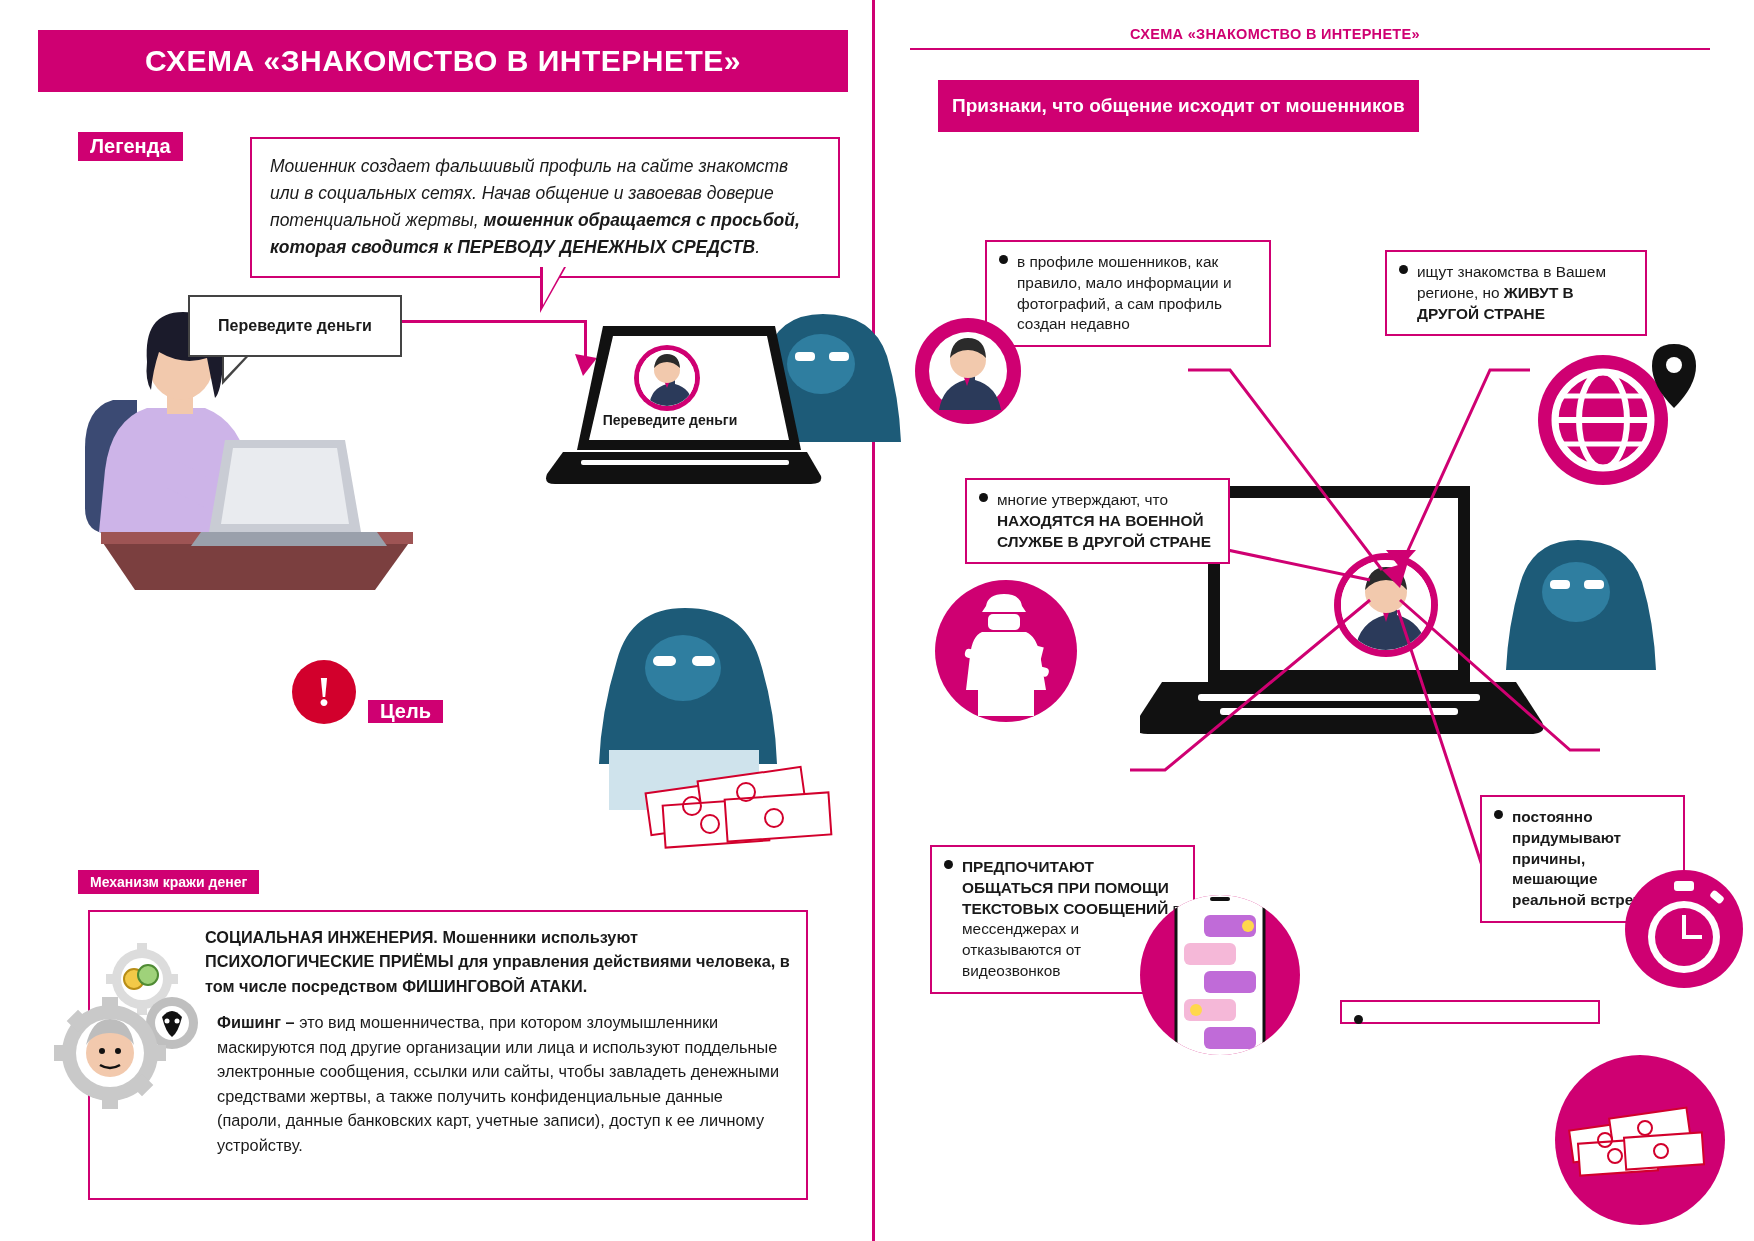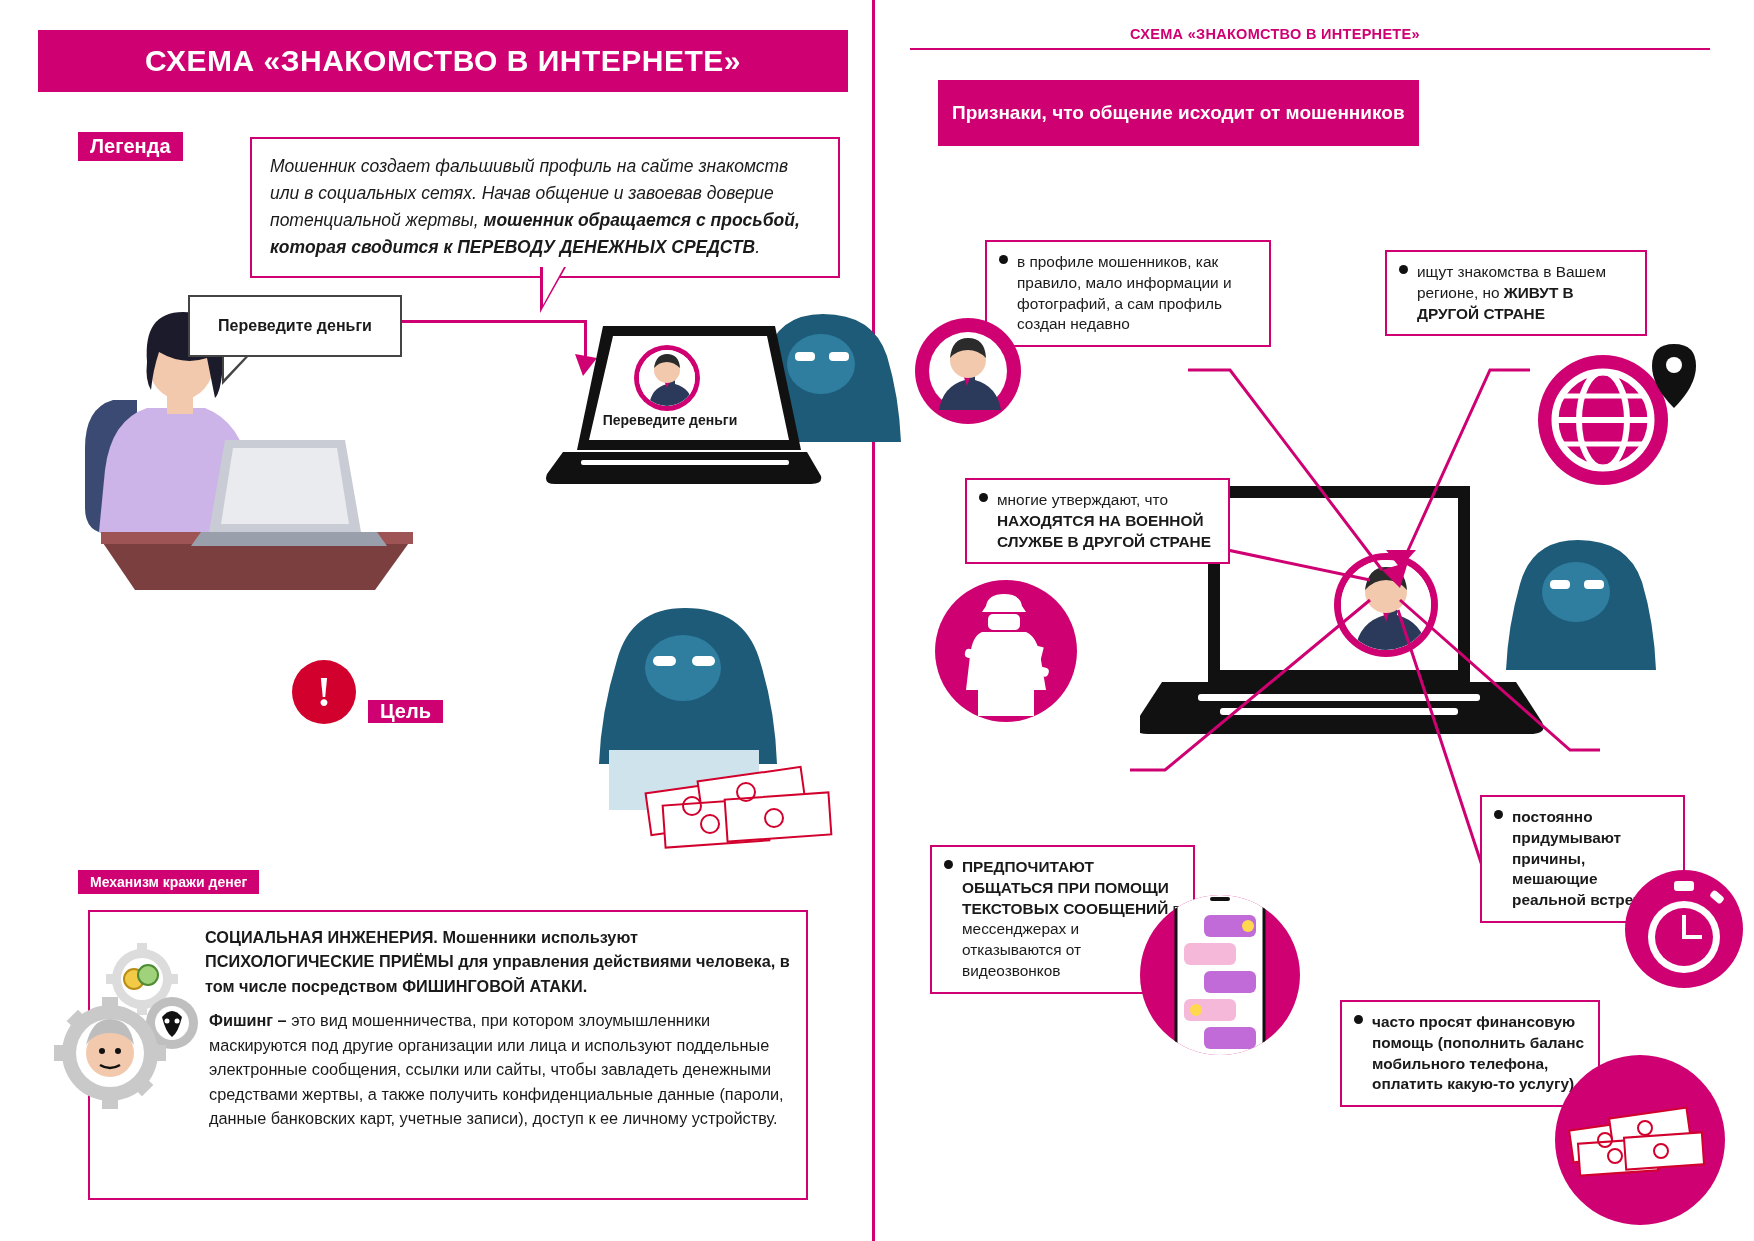--- a/index.html
+++ b/index.html
@@ -93,35 +93,35 @@
   }
   .mech-box {
     position:absolute; left:88px; top:910px; width:720px; height:290px;
     border:2px solid #cf0072; background:#fff;
   }
   .mech-text {
     position:absolute; left:205px; top:925px; width:595px;
     font-size:16.3px; line-height:1.5;
   }
   .mech-text .p1 { font-weight:bold; margin:0 0 10px 0; }
-  .mech-text .p2 { margin:4px; }
+  .mech-text .p2 { margin:12px; }
   .mech-text .p2 b { font-weight:bold; }
 
   
   .r-title {
     position:absolute; left:1130px; top:26px;
     font-size:14.5px; font-weight:bold; color:#cf0072; letter-spacing:.3px;
   }
   .r-rule {
     position:absolute; left:910px; top:48px; width:800px; height:2px;
     background:#cf0072;
   }
   .r-head {
     position:absolute; left:938px; top:80px;
-    font-size:19px; padding:22px 14px;
+    font-size:19px; padding:15px 14px;
   }
   .r-intro {
     position:absolute; left:938px; top:130px; width:640px;
     font-size:18px; font-weight:bold; line-height:1.45;
   }
 
   .note {
     position:absolute; border:2px solid #cf0072; background:#fff;
     font-size:15.4px; line-height:1.35; padding:10px 12px 10px 30px;
   }
@@ -429,21 +429,20 @@
       <rect x="74" y="14" width="14" height="8" rx="3" fill="#fff" transform="rotate(40 81 18)"></rect>
       <circle cx="48" cy="58" r="36" fill="#fff"></circle>
       <circle cx="48" cy="58" r="29" fill="#cf0072"></circle>
       <rect x="46" y="36" width="4" height="24" fill="#fff"></rect>
       <rect x="48" y="56" width="18" height="4" fill="#fff"></rect>
     </svg>
   </div>
 
   <div class="note" style="left:1340px;top:1000px;width:260px;font-weight:bold;">
     <span class="bullet"></span>
-    <span>часто просят финансовую помощь (пополнить баланс мобильного телефона, оплатить какую-то услугу)</span>
   </div>
   <div class="circ" style="left:1555px;top:1055px;width:170px;height:170px;">
     <svg width="150" height="110">
       <g stroke="#d2002c" fill="#fff" stroke-width="2">
         <rect x="6" y="40" width="78" height="32" transform="rotate(-8 45 56)"></rect>
         <rect x="46" y="28" width="78" height="32" transform="rotate(-8 85 44)"></rect>
         <rect x="14" y="56" width="78" height="32" transform="rotate(-4 53 72)"></rect>
         <rect x="60" y="50" width="78" height="32" transform="rotate(-4 99 66)"></rect>
       </g>
       <g fill="none" stroke="#d2002c" stroke-width="2">

